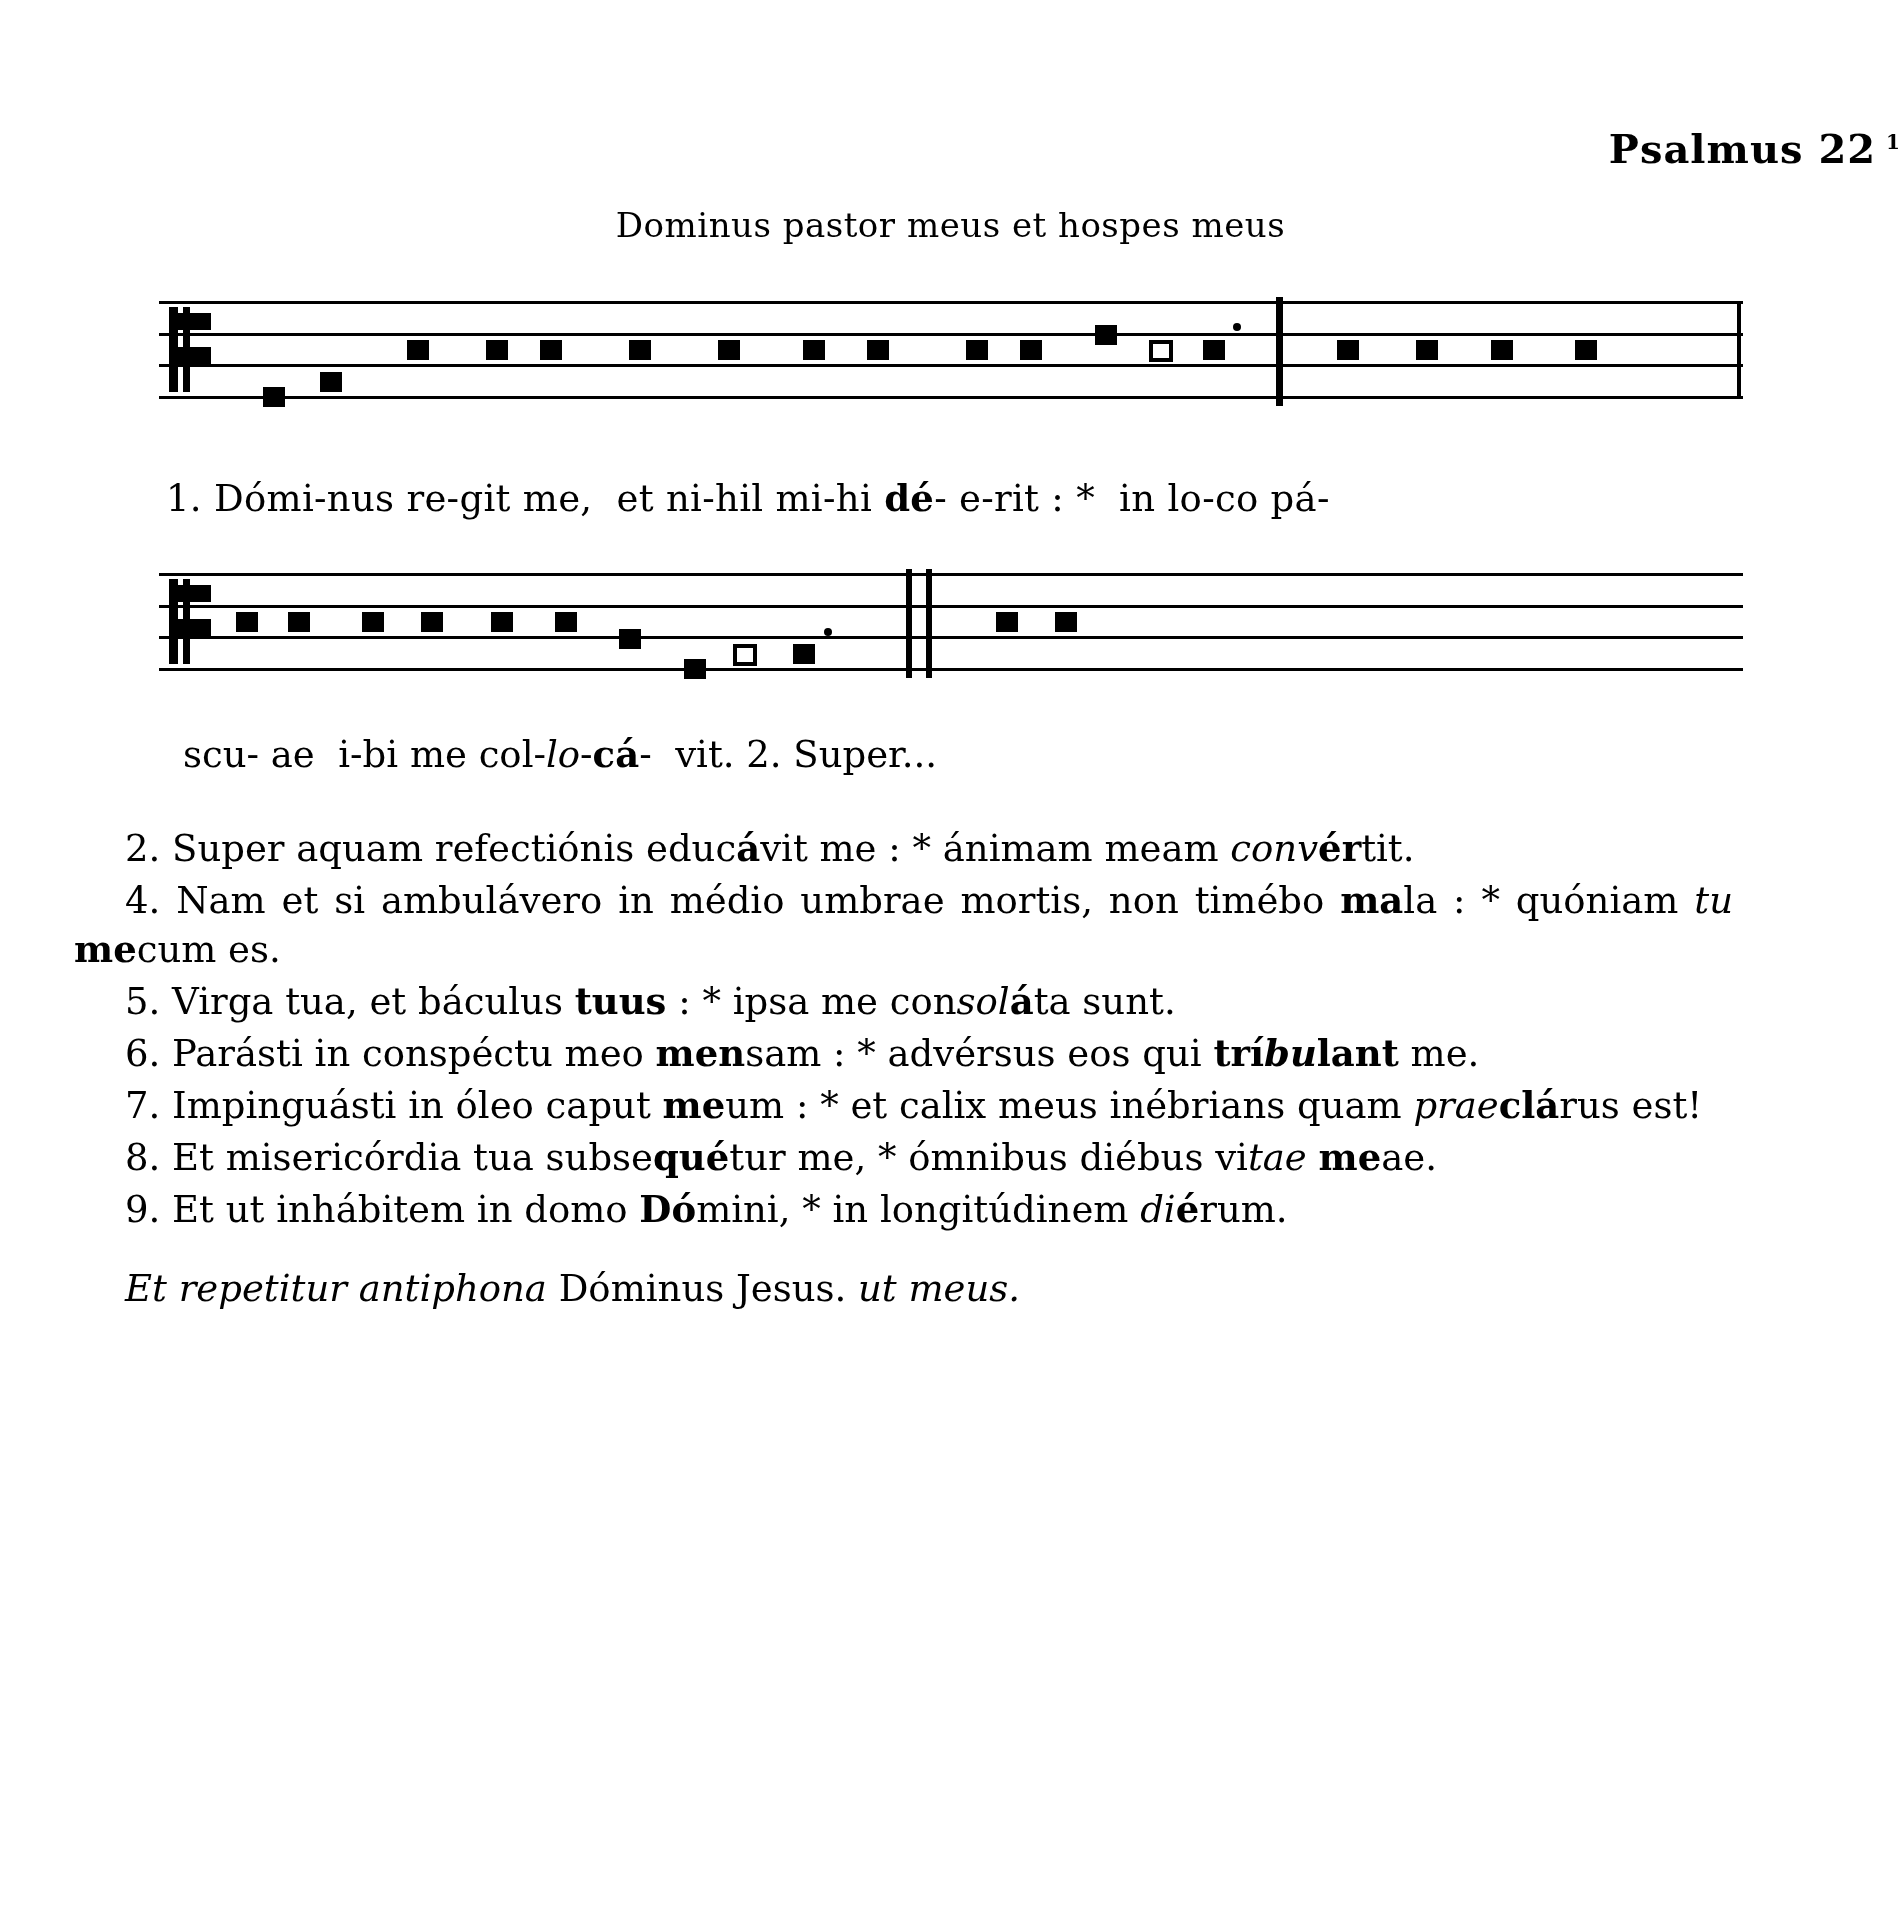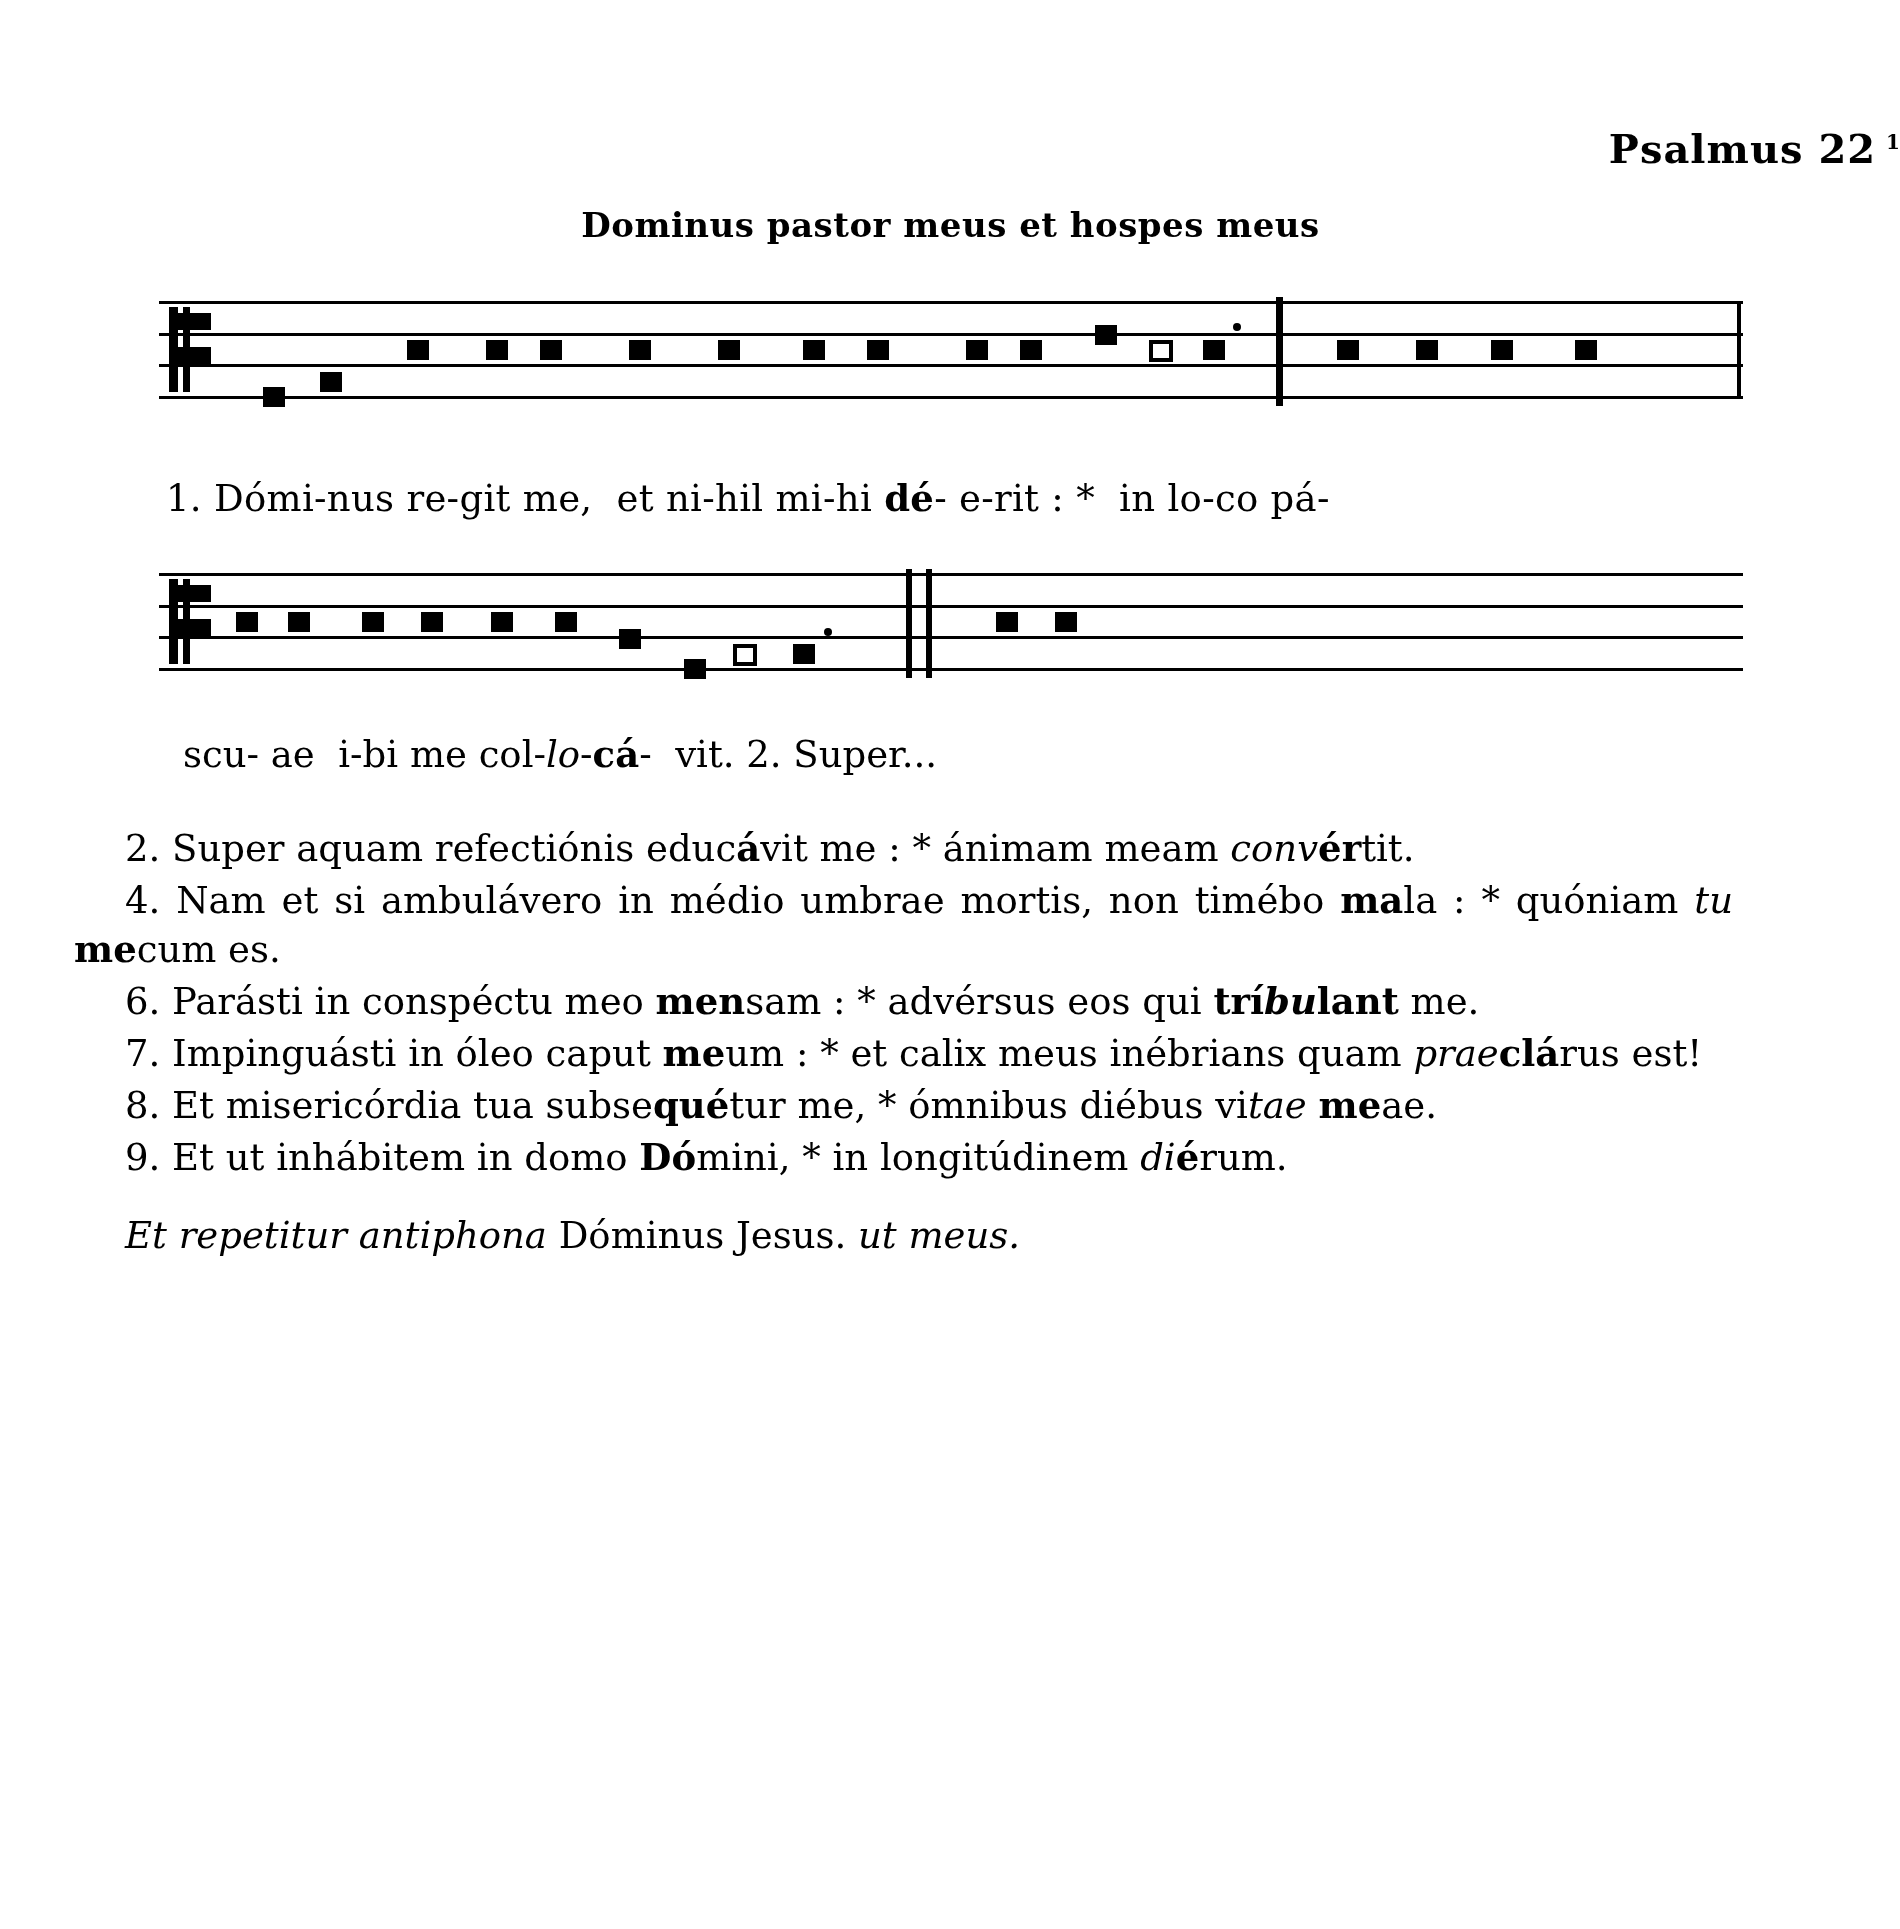--- a/index.html
+++ b/index.html
@@ -38,21 +38,20 @@
     vertical-align: super;
     font-weight: bold;
     margin-left: 10px;
   }
   .subtitle {
     text-align: center;
     font-family: "DejaVu Serif", serif;
     font-size: 34px;
     margin-top: 36px;
     letter-spacing: 0.5px;
-    font-weight: bold;
   }
 
   
   .stave-wrap {
     position: relative;
     margin: 0 auto;
     width: 1584px;
   }
   .stave {
     position: relative;
@@ -283,20 +282,21 @@
       <div class="note" style="left:837px; top:47px;"></div>
       <div class="note" style="left:896px; top:47px;"></div>
     </div>
   </div>
 
   <div class="chant-text row2">scu- ae&nbsp; i-bi me col-<i>lo</i>-<b>cá</b>-&nbsp; vit. 2. Super...</div>
 
   <div class="verses">
     <div class="verse">2. Super aquam refectiónis educ<b>á</b>vit me : * ánimam meam <i>conv</i><b>ér</b>tit.</div>
     <div class="verse">4. Nam et si ambulávero in médio umbrae mortis, non timébo <b>ma</b>la : * quóniam <i>tu</i> <b>me</b>cum es.</div>
+    <div class="verse">5. Virga tua, et báculus <b>tuus</b> : * ipsa me con<i>sol</i><b>á</b>ta sunt.</div>
     <div class="verse">6. Parásti in conspéctu meo <b>men</b>sam : * advérsus eos qui <b>trí</b><i><b>bu</b></i><b>lant</b> me.</div>
     <div class="verse">7. Impinguásti in óleo caput <b>me</b>um : * et calix meus inébrians quam <i>prae</i><b>clá</b>rus est!</div>
     <div class="verse">8. Et misericórdia tua subse<b>qué</b>tur me, * ómnibus diébus vi<i>tae</i> <b>me</b>ae.</div>
     <div class="verse">9. Et ut inhábitem in domo <b>Dó</b>mini, * in longitúdinem <i>di</i><b>é</b>rum.</div>
 
     <div class="closing"><i>Et repetitur antiphona</i> Dóminus Jesus. <i>ut meus.</i></div>
   </div>
 
 </div>
 

